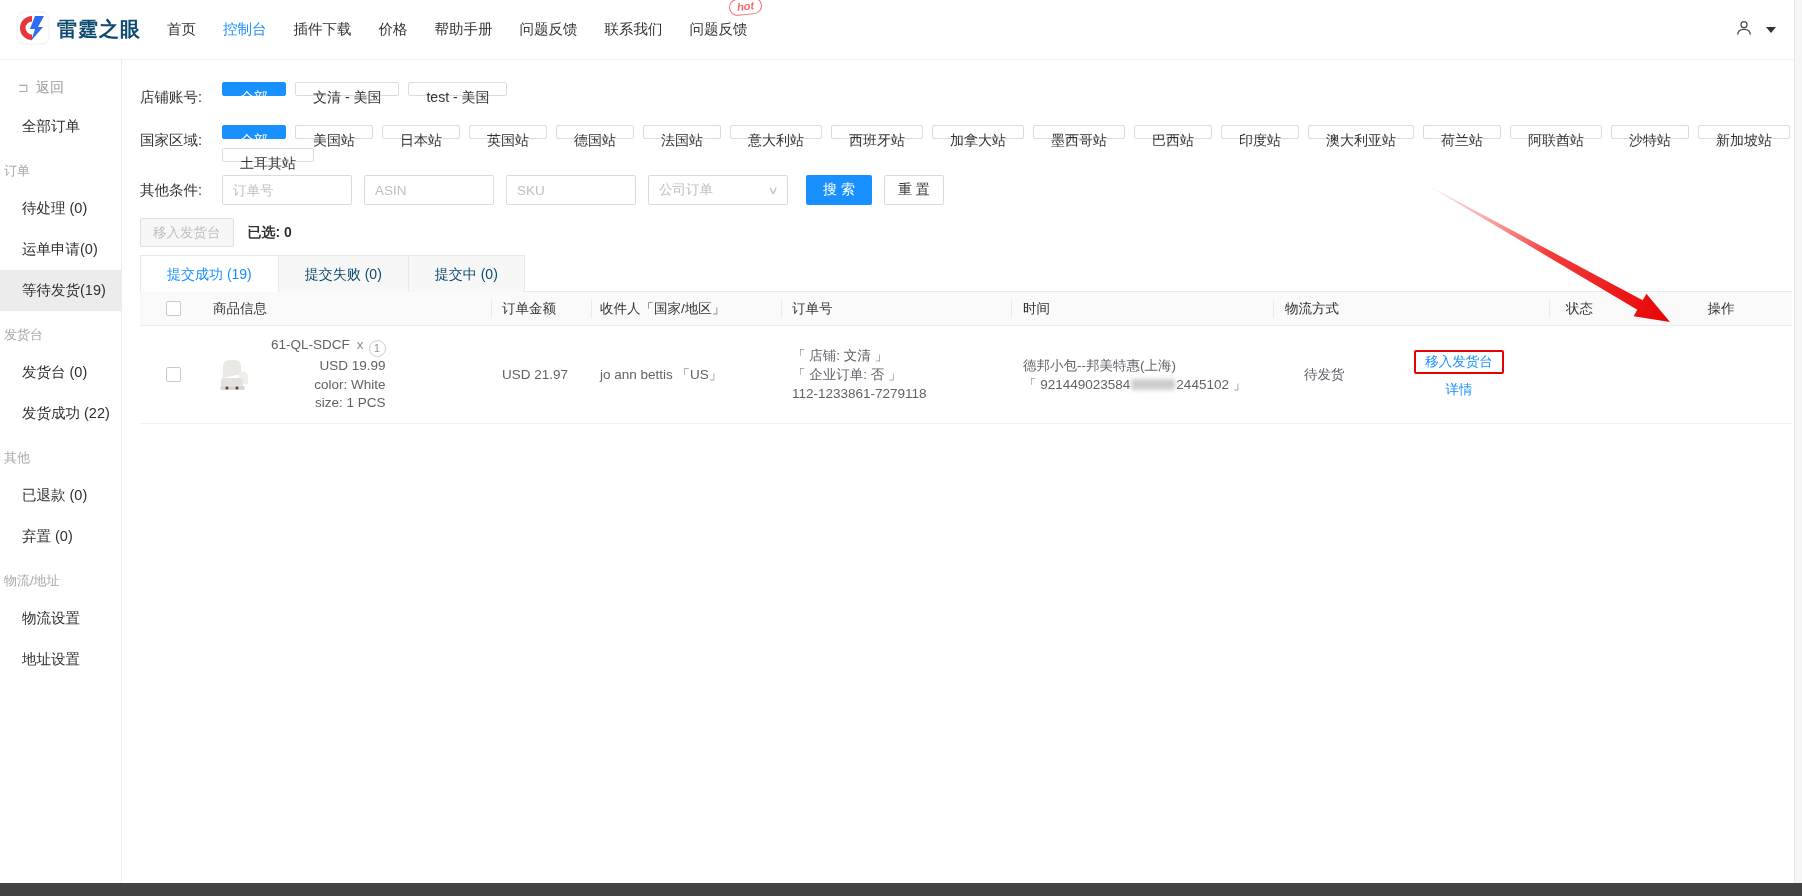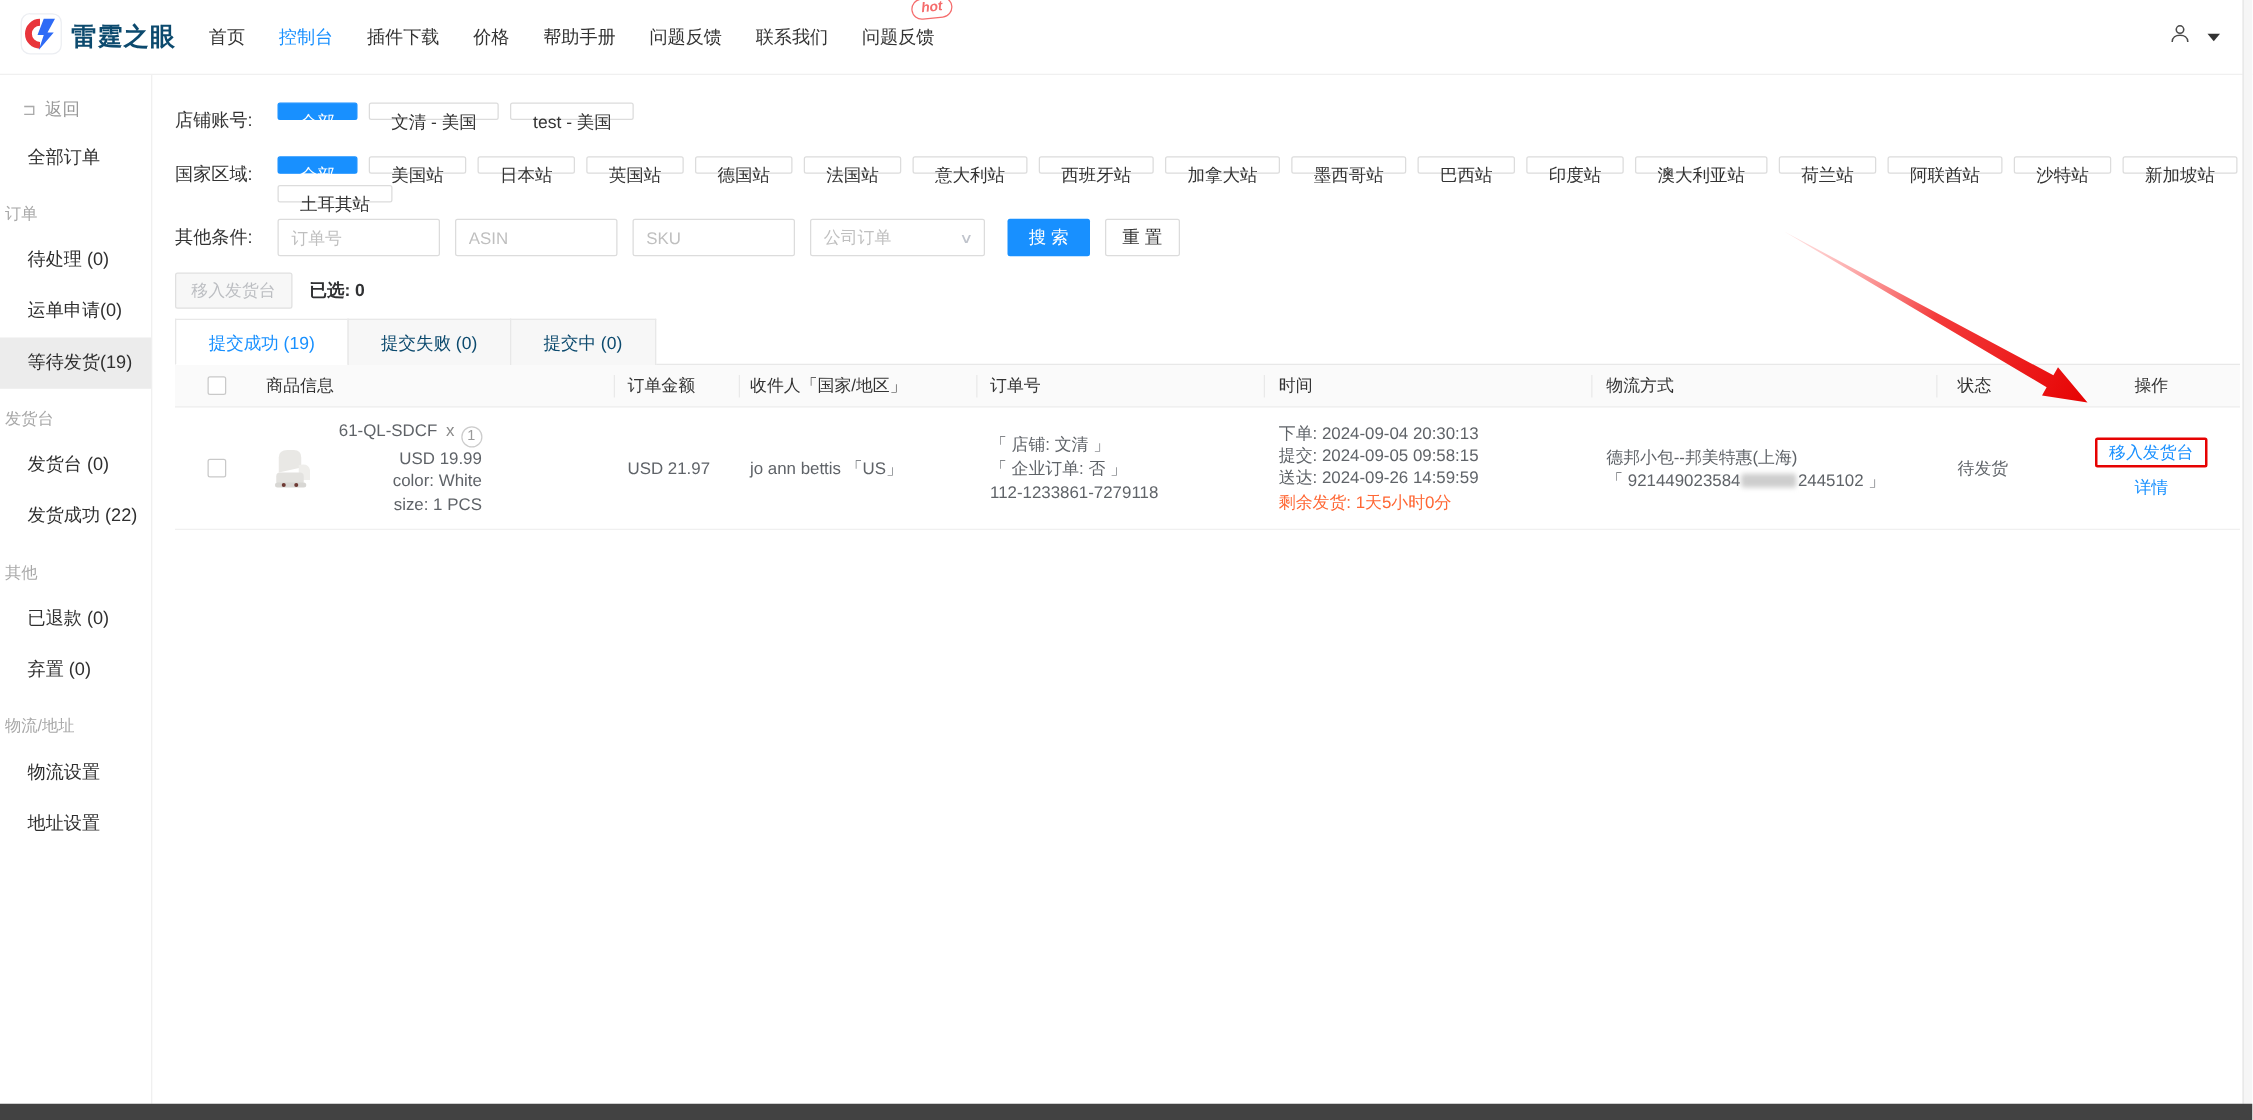--- a/index.html
+++ b/index.html
@@ -341,29 +341,20 @@
 
       <div class="c5">
         <div class="lines">
 
         <div>「 店铺: 文清 」</div>
             <div>「 企业订单: 否 」</div>
             <div>112-1233861-7279118</div>
           </div>
       </div>
 
-      <div class="c6">
-        <div class="time-lines">
-
-        <div>下单: 2024-09-04 20:30:13</div>
-            <div>提交: 2024-09-05 09:58:15</div>
-            <div>送达: 2024-09-26 14:59:59</div>
-          </div>
-        <div class="warn time-lines">剩余发货: 1天5小时0分</div>
-      </div>
 
       <div class="c7">
         <div class="lines">
           <div>德邦小包--邦美特惠(上海)</div>
           <div>
             <span>「 921449023584</span><span class="blur-chip"></span><span>2445102 」</span>
           </div>
         </div>
       </div>
 

